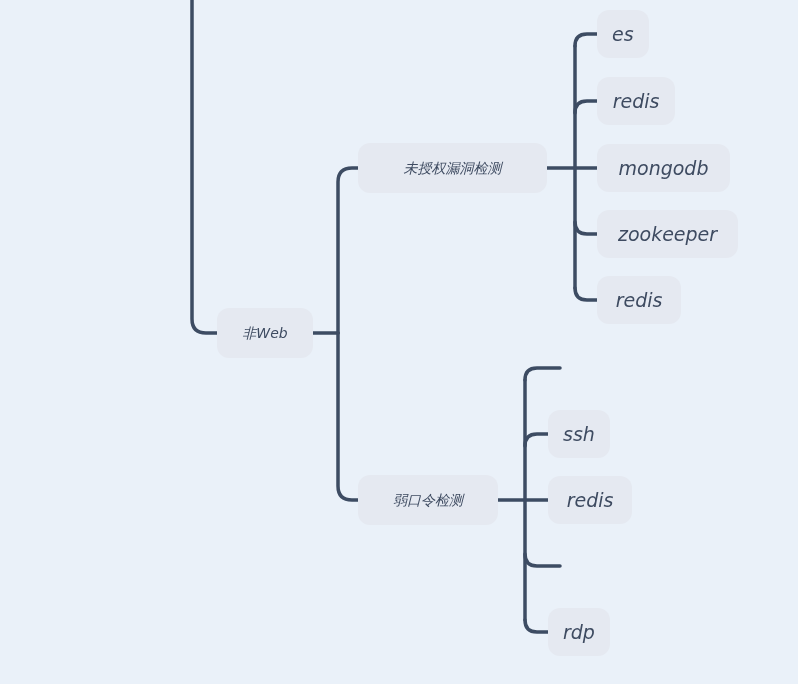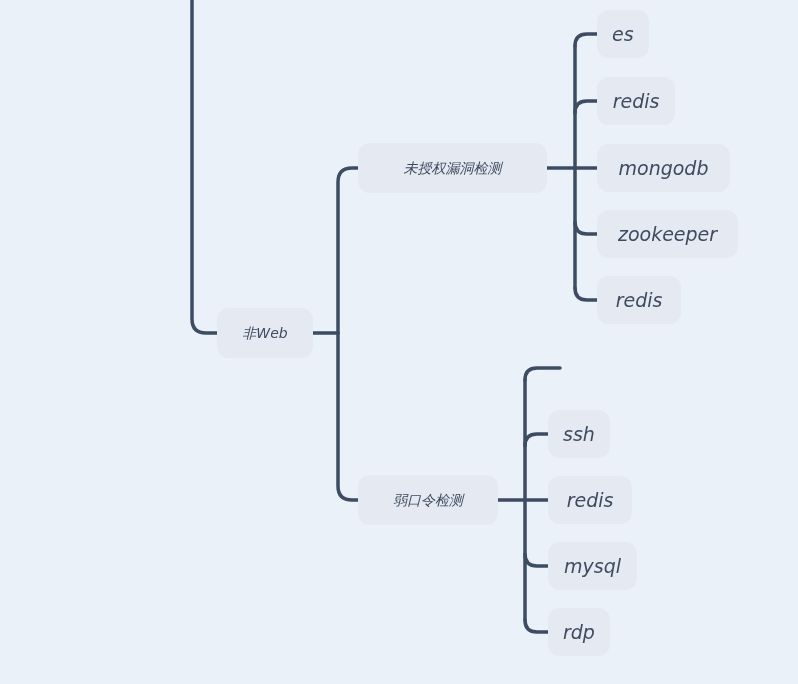--- a/index.html
+++ b/index.html
@@ -98,17 +98,16 @@
 
   <div class="node leaf" style="left:597px; top:210px; min-width:141px;">zookeeper</div>
 
   <div class="node leaf" style="left:597px; top:276px; min-width:84px;">redis</div>
 
 
   <div class="node leaf" style="left:548px; top:410px; min-width:59px;">ssh</div>
 
   <div class="node leaf" style="left:548px; top:476px; min-width:84px;">redis</div>
 
-  <div class="node leaf" style="left:548px; top:542px; min-width:89px;">mysql</div>
 
   <div class="node leaf" style="left:548px; top:608px; min-width:58px;">rdp</div>
 
 </div>
 
 </body></html>

